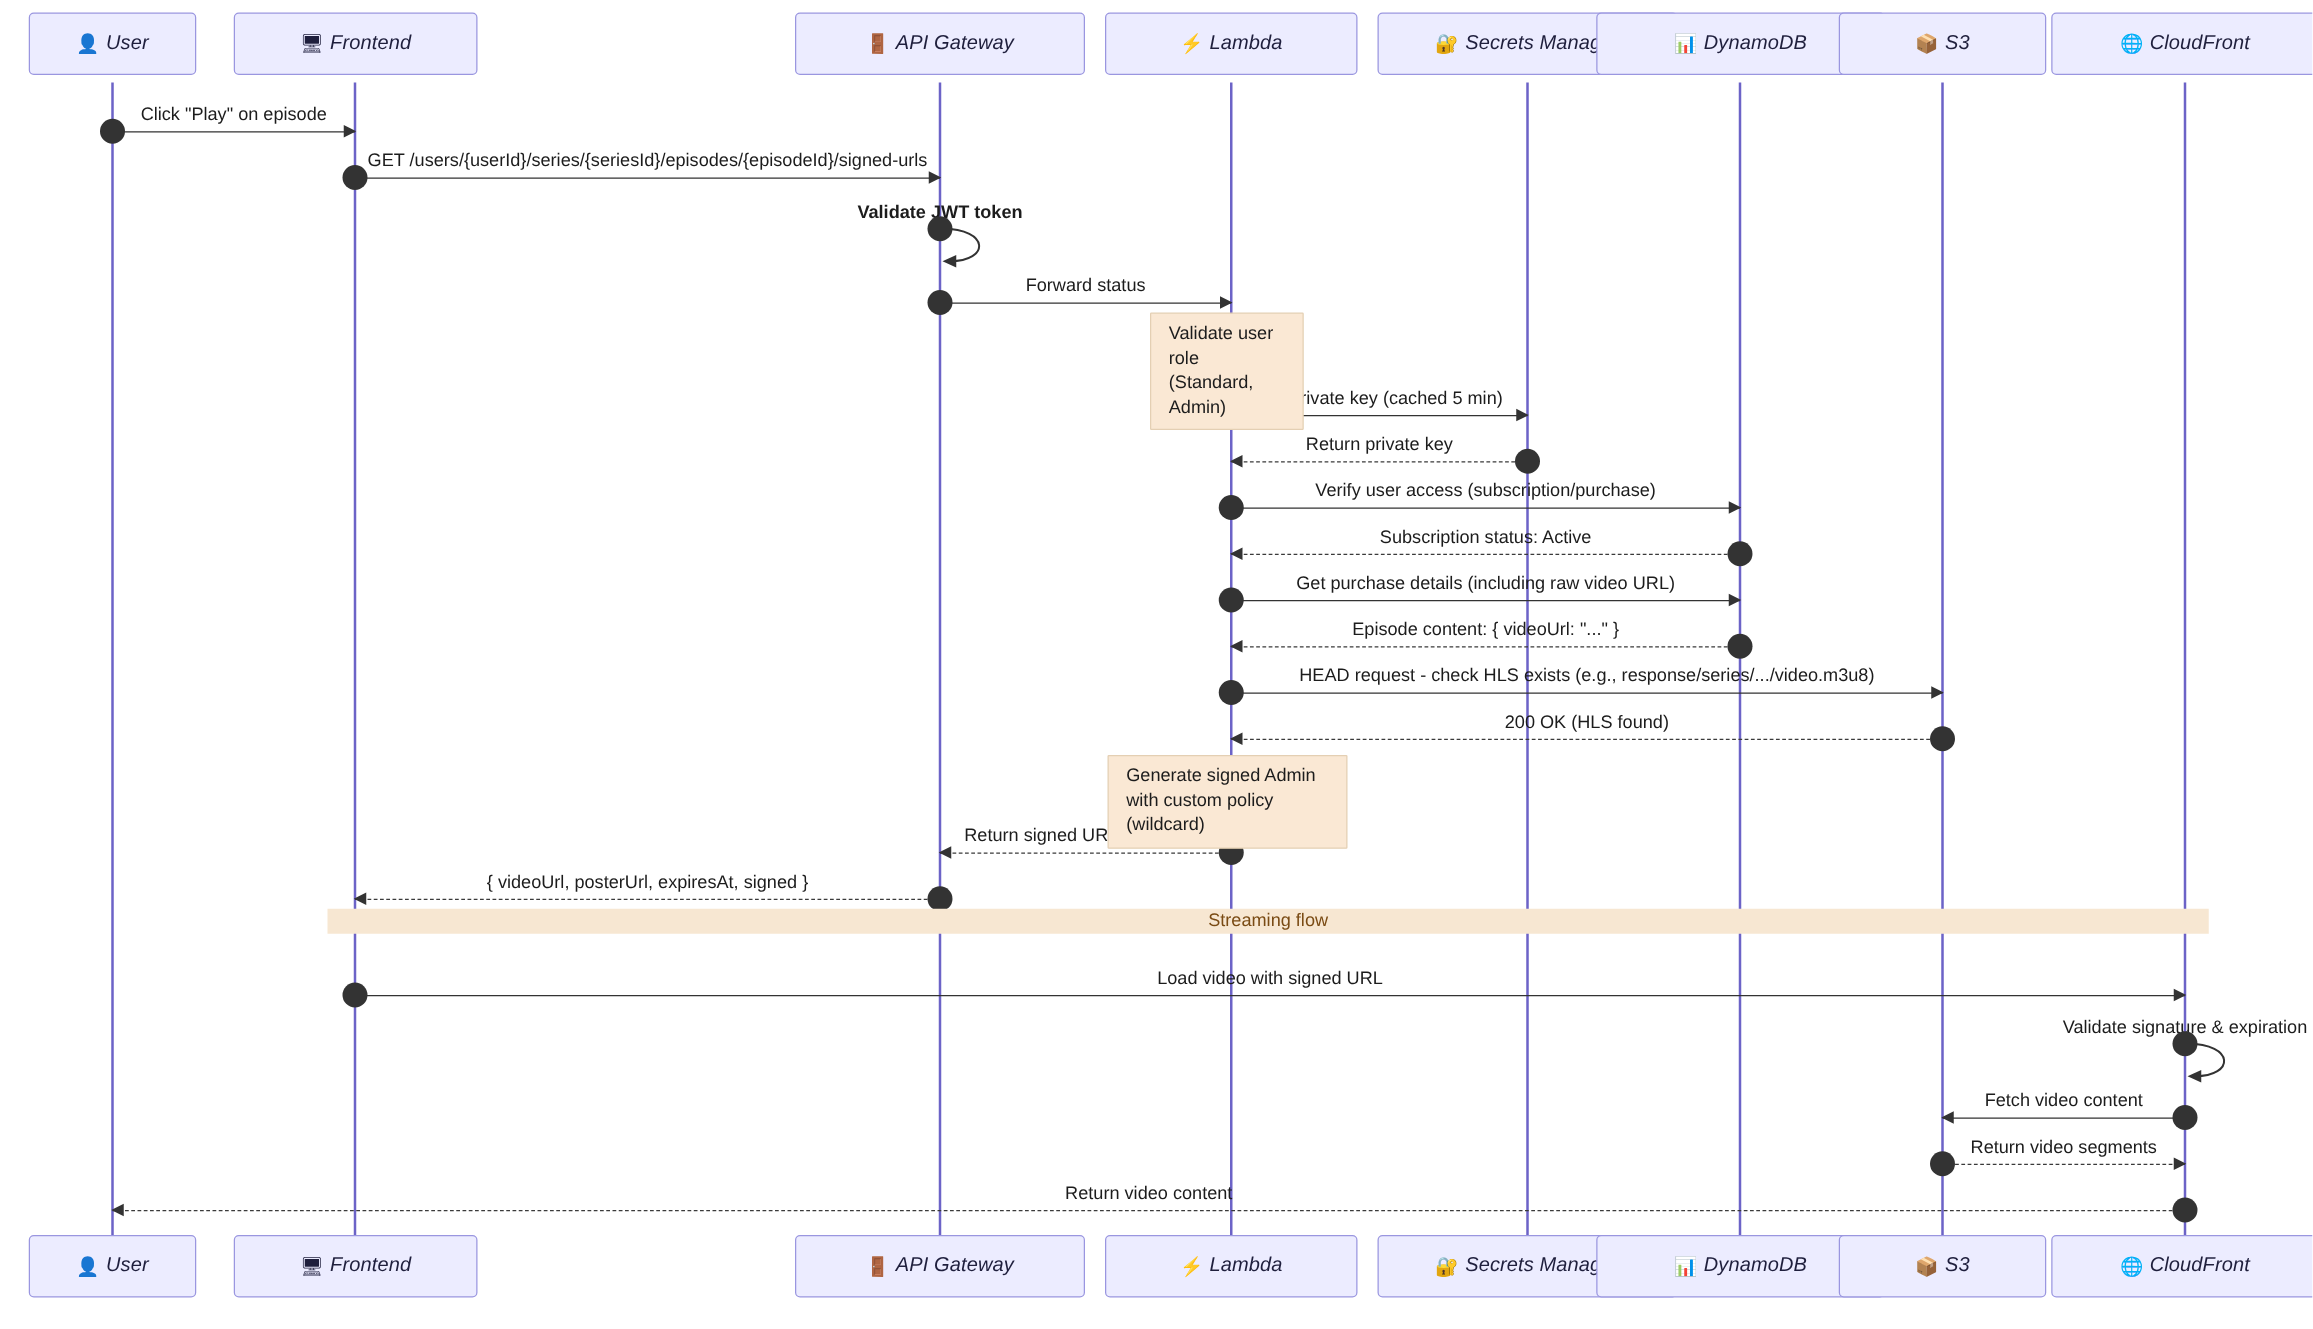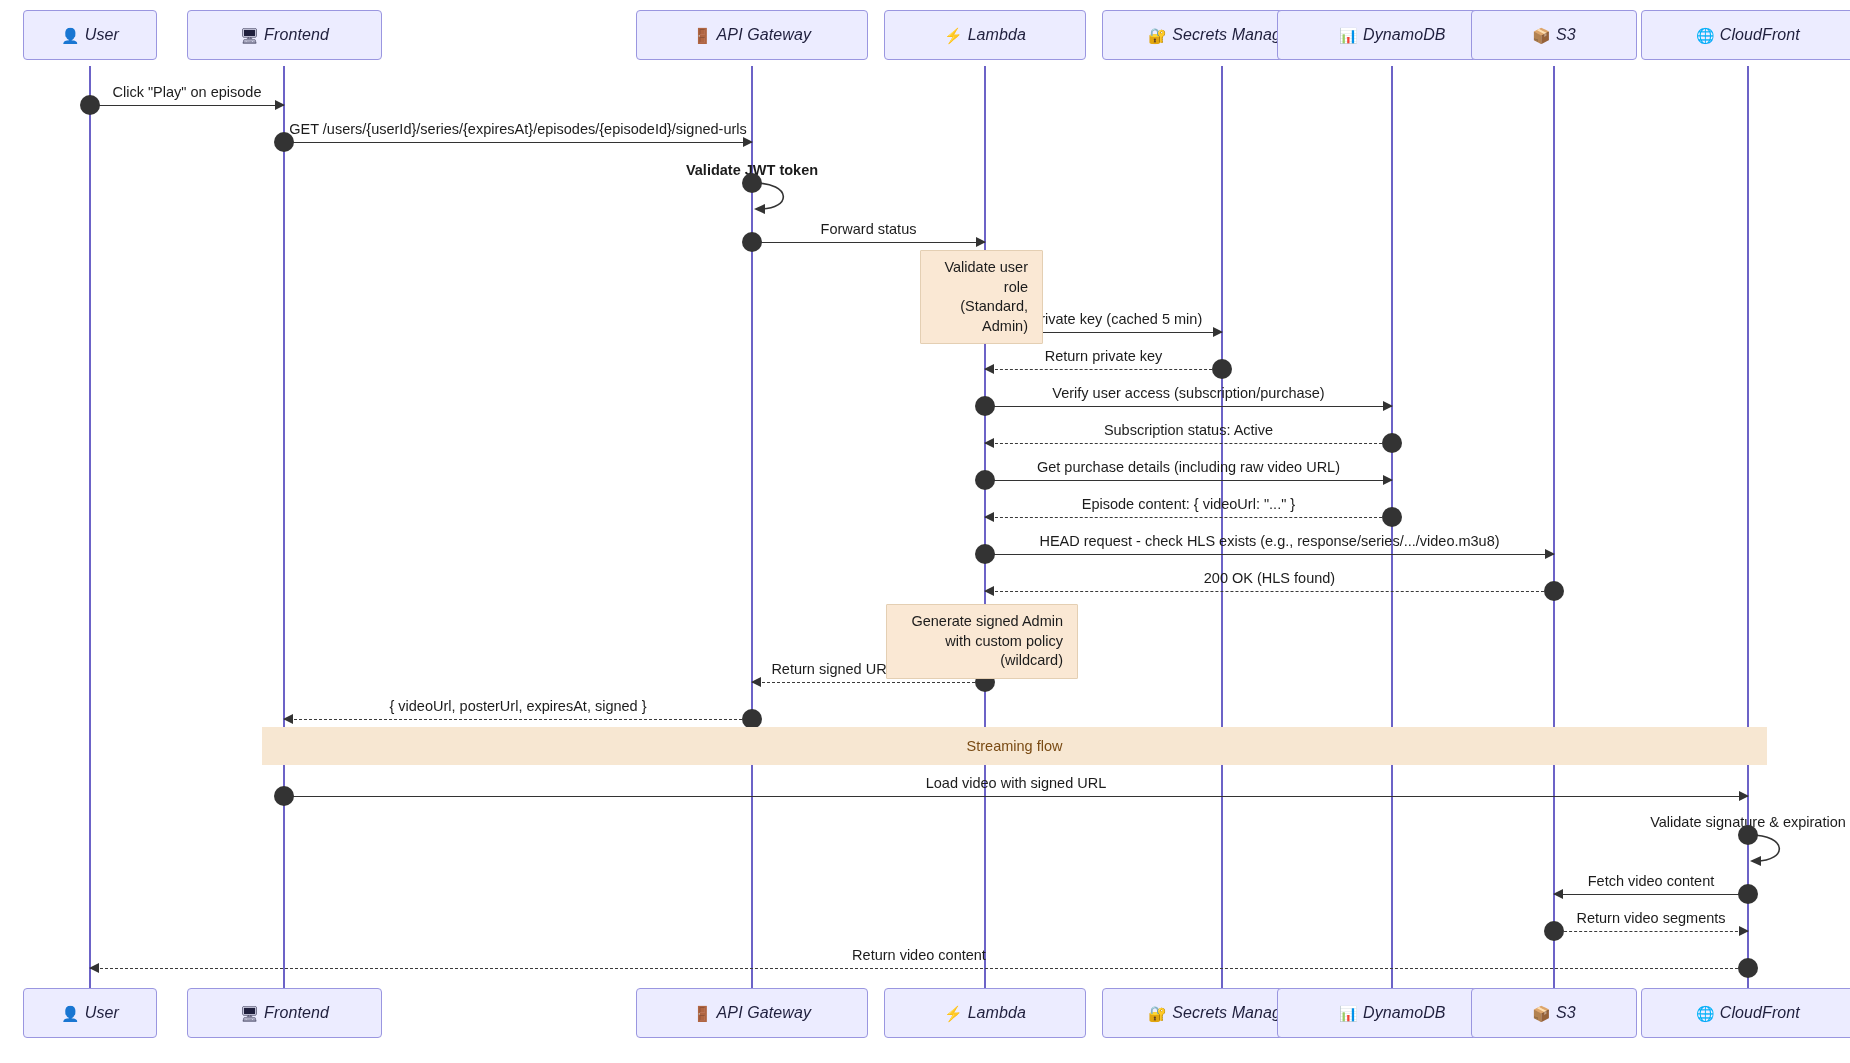--- a/index.html
+++ b/index.html
@@ -111,21 +111,21 @@
 
   
   .note {
     position: absolute;
     background: #fae8d4;
     border: 1px solid #e4cfb3;
     border-radius: 1px;
     color: #1c1c1c;
     font-size: 14.5px;
     line-height: 1.35;
-    text-align: right;
+    text-align: left;
     padding: 7px 14px;
     white-space: pre-line;
     z-index: 6;
   }
 
   
   .divider {
     position: absolute;
     background: #f7e7d2;
     display: flex;
@@ -144,35 +144,35 @@
       <div class="lifeline" style="left: 89px;"></div>
       <div class="lifeline" style="left: 283px;"></div>
       <div class="lifeline" style="left: 751px;"></div>
       <div class="lifeline" style="left: 984px;"></div>
       <div class="lifeline" style="left: 1221px;"></div>
       <div class="lifeline" style="left: 1391px;"></div>
       <div class="lifeline" style="left: 1553px;"></div>
       <div class="lifeline" style="left: 1747px;"></div>
     </div>
   <div id="dividers">
-      <div class="divider" style="left: 262px; top: 727px; width: 1505px; height: 38px;">
+      <div class="divider" style="left: 262px; top: 727px; width: 1505px; height: 20px;">
         <span>Streaming flow</span>
       </div>
     </div>
   <div id="messages">
       <div class="msg" style="left: 90px; width: 194px; top: 105px;">
         <div class="line"></div>
         <div class="arrow-head right"></div>
         <div class="caption">Click "Play" on episode</div>
       </div>
       <div class="dot" style="left: 90px; top: 105px;"></div>
       <div class="msg" style="left: 284px; width: 468px; top: 142px;">
         <div class="line"></div>
         <div class="arrow-head right"></div>
-        <div class="caption">GET /users/{userId}/series/{expiresAt}/episodes/{episodeId}/signed-urls</div>
+        <div class="caption">GET /users/{userId}/series/{seriesId}/episodes/{episodeId}/signed-urls</div>
       </div>
       <div class="dot" style="left: 284px; top: 142px;"></div>
       <div class="msg" style="left: 752px; width: 233px; top: 242px;">
         <div class="line"></div>
         <div class="arrow-head right"></div>
         <div class="caption">Forward status</div>
       </div>
       <div class="dot" style="left: 752px; top: 242px;"></div>
       <div class="msg" style="left: 985px; width: 237px; top: 332px;">
         <div class="line"></div>

